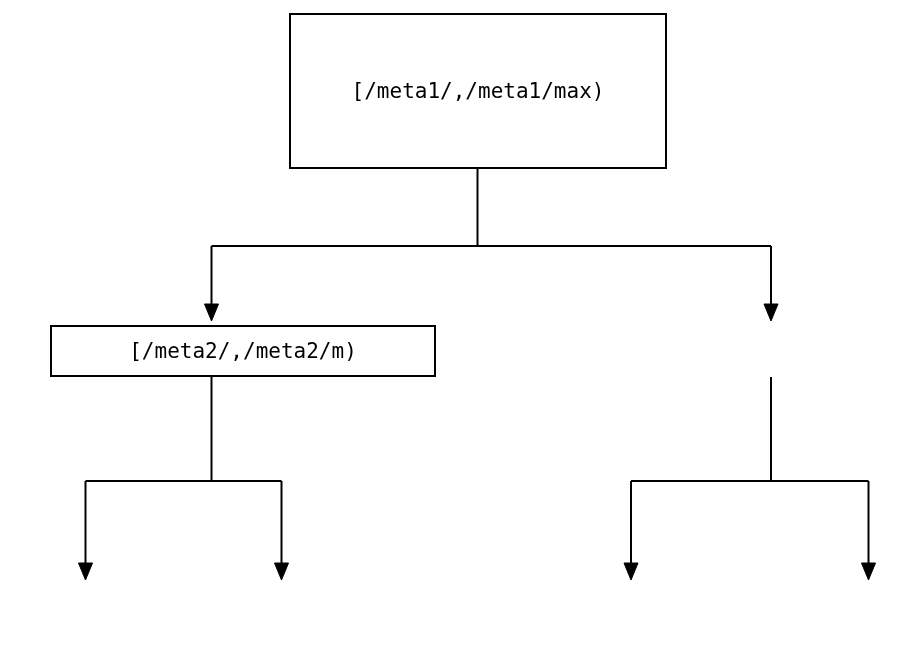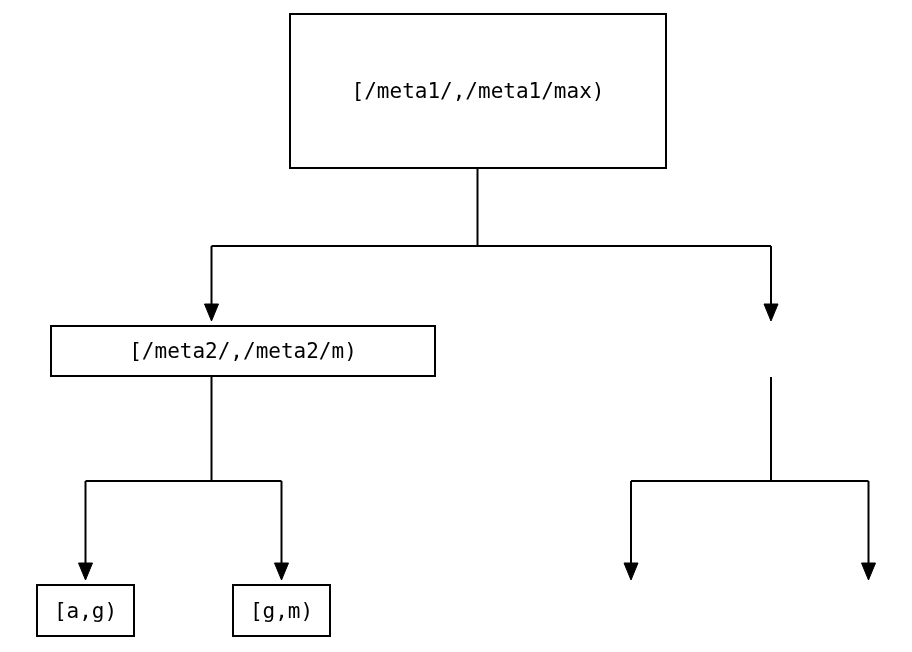--- a/index.html
+++ b/index.html
@@ -86,19 +86,17 @@
       <path d="M840.5 481 L840.5 565"></path>
       <polygon points="833.5,563 847.5,563 840.5,580"></polygon>
     </g>
   </svg>
 
   <div class="node" id="node-root">[/meta1/,/meta1/max)</div>
 
   <div class="node" id="node-left">[/meta2/,/meta2/m)</div>
 
 
-  <div class="node" id="node-leaf-ag">[a,g)</div>
 
-  <div class="node" id="node-leaf-gm">[g,m)</div>
 
 
 
 </div>
 
 </body></html>

